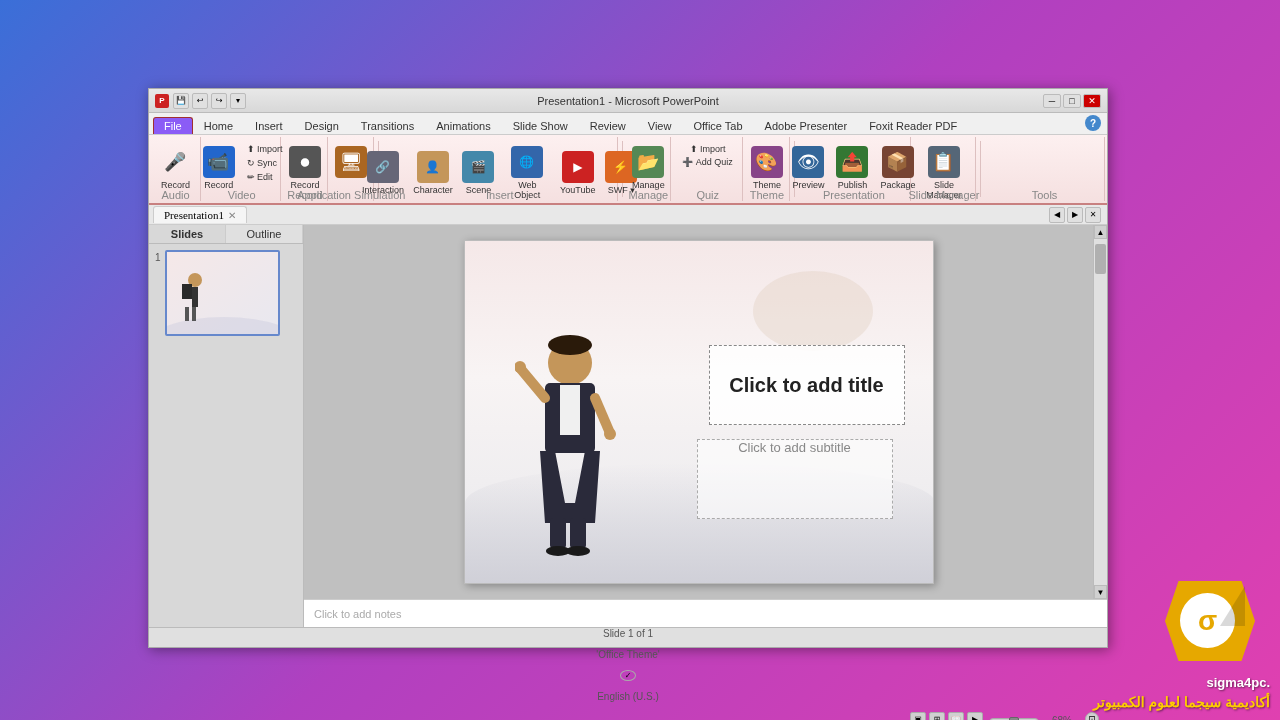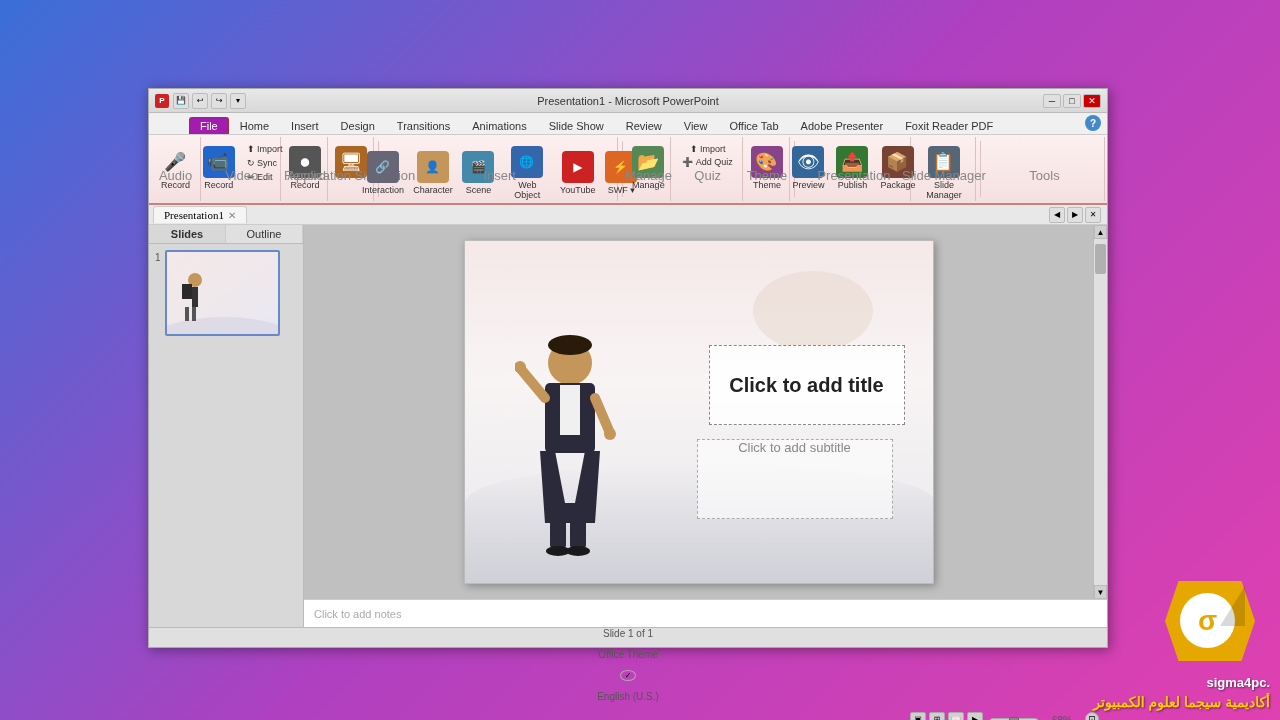--- a/index.html
+++ b/index.html
@@ -137,24 +137,24 @@
     .ribbon-group {
       display: flex;
       flex-direction: column;
       align-items: center;
       border-right: 1px solid #ddc0c0;
       padding: 2px 6px;
       min-width: 50px;
       position: relative;
     }
     .ribbon-group-label {
-      font-size: 13px;
+      font-size: 11px;
       color: #888;
       position: absolute;
-      bottom: 18px;
+      bottom: 0;
       white-space: nowrap;
     }
     .ribbon-group-btns {
       display: flex;
       gap: 3px;
       align-items: center;
       padding-bottom: 12px;
       padding-top: 4px;
     }
     .ribbon-btn-small {
@@ -512,21 +512,21 @@
     </div>
     <div class="title-bar-title">Presentation1 - Microsoft PowerPoint</div>
     <div class="title-bar-controls">
       <div class="win-btn">─</div>
       <div class="win-btn">□</div>
       <div class="win-btn close">✕</div>
     </div>
   </div>
 
   <div class="ribbon-tabs">
-    <div class="ribbon-tab active" style="background:#a21caf;color:white;margin-left:36px;">File</div>
+    <div class="ribbon-tab active" style="background:#8b5cf6;color:white;">File</div>
     <div class="ribbon-tab">Home</div>
     <div class="ribbon-tab">Insert</div>
     <div class="ribbon-tab">Design</div>
     <div class="ribbon-tab">Transitions</div>
     <div class="ribbon-tab">Animations</div>
     <div class="ribbon-tab">Slide Show</div>
     <div class="ribbon-tab">Review</div>
     <div class="ribbon-tab">View</div>
     <div class="ribbon-tab">Office Tab</div>
     <div class="ribbon-tab">Adobe Presenter</div>

